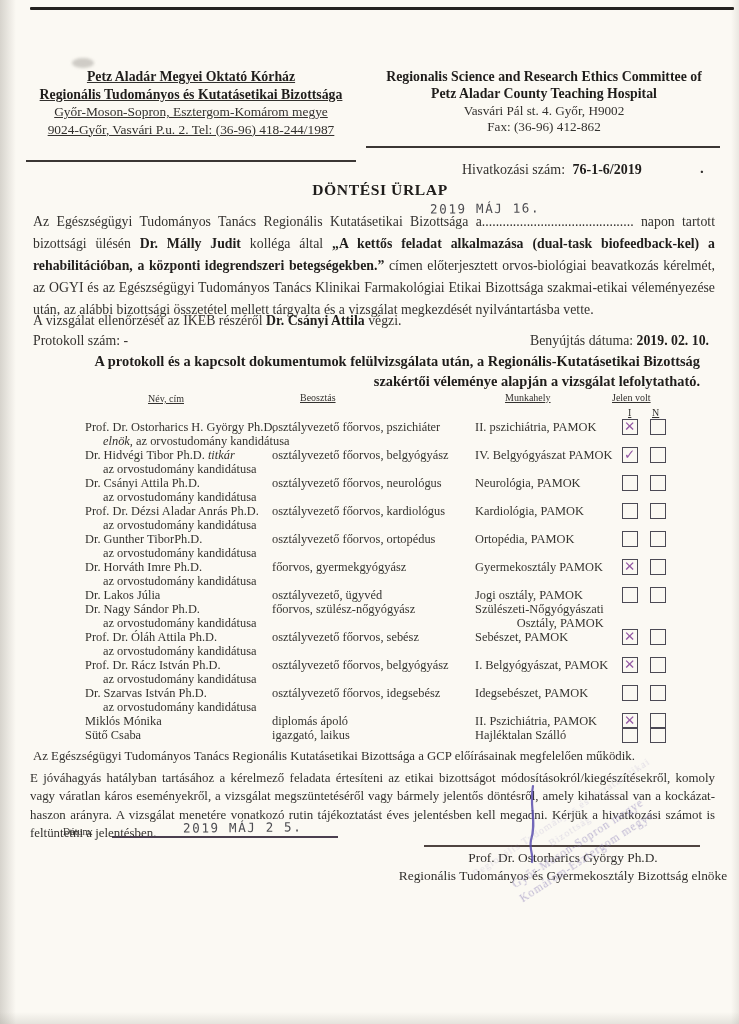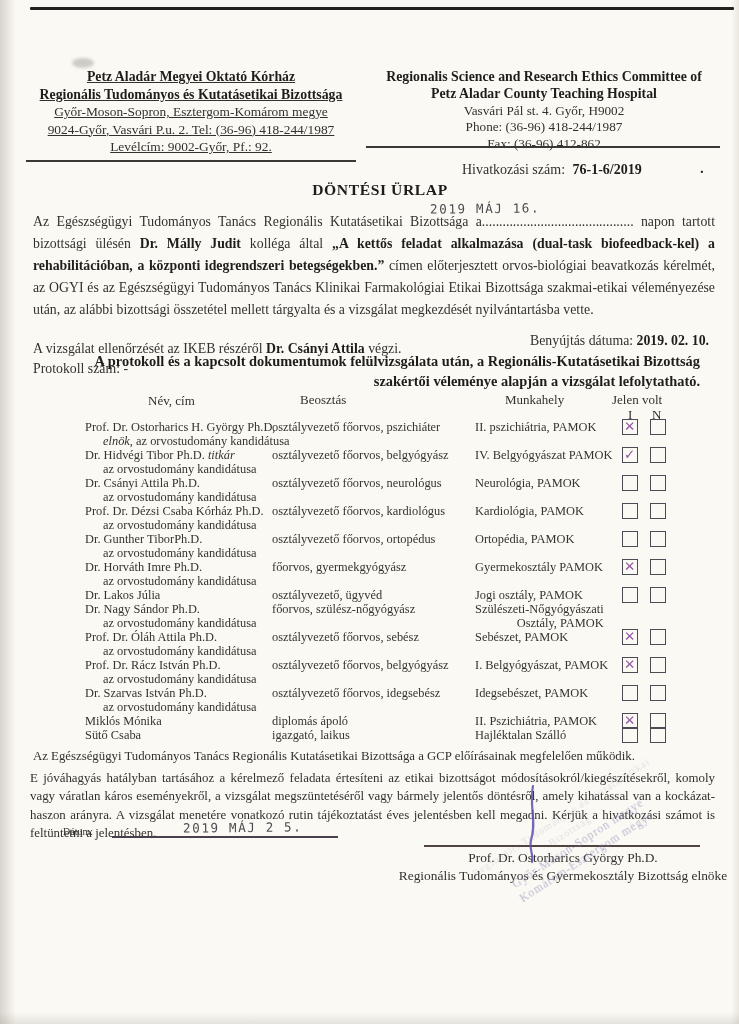--- a/index.html
+++ b/index.html
@@ -37,29 +37,29 @@
     font-weight:bold;font-size:15.6px;letter-spacing:.6px;color:#1f1d1b;}
   
   .stamp{position:absolute;font-family:"DejaVu Sans Mono",monospace;color:#4d4d52;
     letter-spacing:1.6px;font-size:12.6px;white-space:nowrap;transform:rotate(-.6deg);}
   .stamp-top{left:430px;top:201px;}
   .stamp-bottom{left:183px;top:820px;}
   
   .para{position:absolute;left:33px;width:682px;font-size:13.8px;line-height:22px;
     text-align:justify;}
   .intro{top:211px;}
-  .line{position:absolute;left:33px;font-size:13.8px;white-space:nowrap;margin-top:28px;}
+  .line{position:absolute;left:33px;font-size:13.8px;white-space:nowrap;}
   .monitor{top:313px;}
   .protocol{top:333px;}
   .benyujtas{position:absolute;right:30px;top:333px;font-size:13.8px;white-space:nowrap;}
   .b{font-weight:bold;color:#201e1c;}
   .decision{position:absolute;left:40px;top:352px;width:660px;text-align:right;
     font-weight:bold;font-size:14.4px;line-height:19.5px;color:#1f1d1b;}
   
-  .thead span{position:absolute;font-size:13px;white-space:nowrap;}
+  .thead span{position:absolute;font-size:10px;white-space:nowrap;text-decoration:underline;}
   .th-name{left:148px;top:393px;}
   .th-role{left:300px;top:392px;}
   .th-place{left:505px;top:392px;}
   .th-present{left:612px;top:392px;font-size:14px;}
   .th-i{left:628px;top:407px;}
   .th-n{left:652px;top:407px;}
   .tbody{position:absolute;left:85px;top:420px;width:620px;}
   .trow{position:relative;}
   .h2{height:28px;text-align:right;} .h1{height:14px;}
   .cell{position:absolute;font-size:12.4px;line-height:14px;white-space:nowrap;color:#35332f;}
@@ -102,27 +102,25 @@
   <div class="left-shadow"></div>
   <div class="right-shadow"></div>
   <div class="bottom-shadow"></div>
   <div class="smudge"></div>
 
   <div class="hdr hdr-left">
       <div class="bold">Petz Aladár Megyei Oktató Kórház</div>
       <div class="bold">Regionális Tudományos és Kutatásetikai Bizottsága</div>
       <div>Győr-Moson-Sopron, Esztergom-Komárom megye</div>
       <div>9024-Győr, Vasvári P.u. 2. Tel: (36-96) 418-244/1987</div>
-      <div>Levélcím: 9002-Győr, Pf.: 92.</div>
     </div>
   <div class="hdr hdr-right">
       <div class="bold">Regionalis Science and Research Ethics Committee of</div>
       <div class="bold">Petz Aladar County Teaching Hospital</div>
       <div>Vasvári Pál st. 4. Győr, H9002</div>
-      <div>Phone: (36-96) 418-244/1987</div>
       <div>Fax: (36-96) 412-862</div>
     </div>
   <div class="rule rule-left"></div>
   <div class="rule rule-right"></div>
 
   <div class="refline">
     <span>Hivatkozási szám:</span>
     <span class="val">76-1-6/2019</span>
   </div>
   <div class="refdot">.</div>
@@ -180,21 +178,21 @@
         <div class="cell name"><span>Dr. Csányi Attila Ph.D.</span></div>
         <div class="cell name2"><span>az orvostudomány kandidátusa</span></div>
         <div class="cell role">osztályvezető főorvos, neurológus</div>
         <div class="cell place">
           <div>Neurológia, PAMOK</div>
         </div>
         <div class="box box-i"></div>
         <div class="box box-n"></div>
       </div>
       <div class="trow h2">
-        <div class="cell name"><span>Prof. Dr. Dézsi Csaba Kórház Ph.D.</span></div>
+        <div class="cell name"><span>Prof. Dr. Dézsi Aladar Anrás Ph.D.</span></div>
         <div class="cell name2"><span>az orvostudomány kandidátusa</span></div>
         <div class="cell role">osztályvezető főorvos, kardiológus</div>
         <div class="cell place">
           <div>Kardiológia, PAMOK</div>
         </div>
         <div class="box box-i"></div>
         <div class="box box-n"></div>
       </div>
       <div class="trow h2">
         <div class="cell name"><span>Dr. Gunther TiborPh.D.</span></div>

